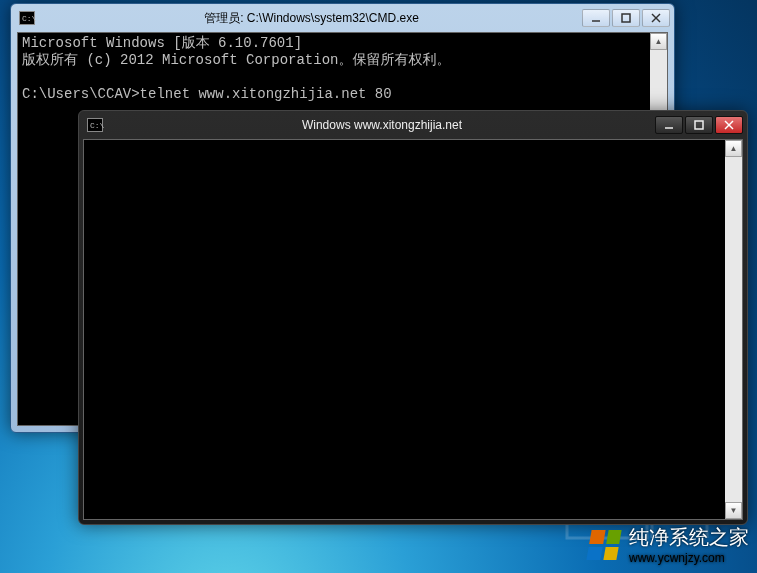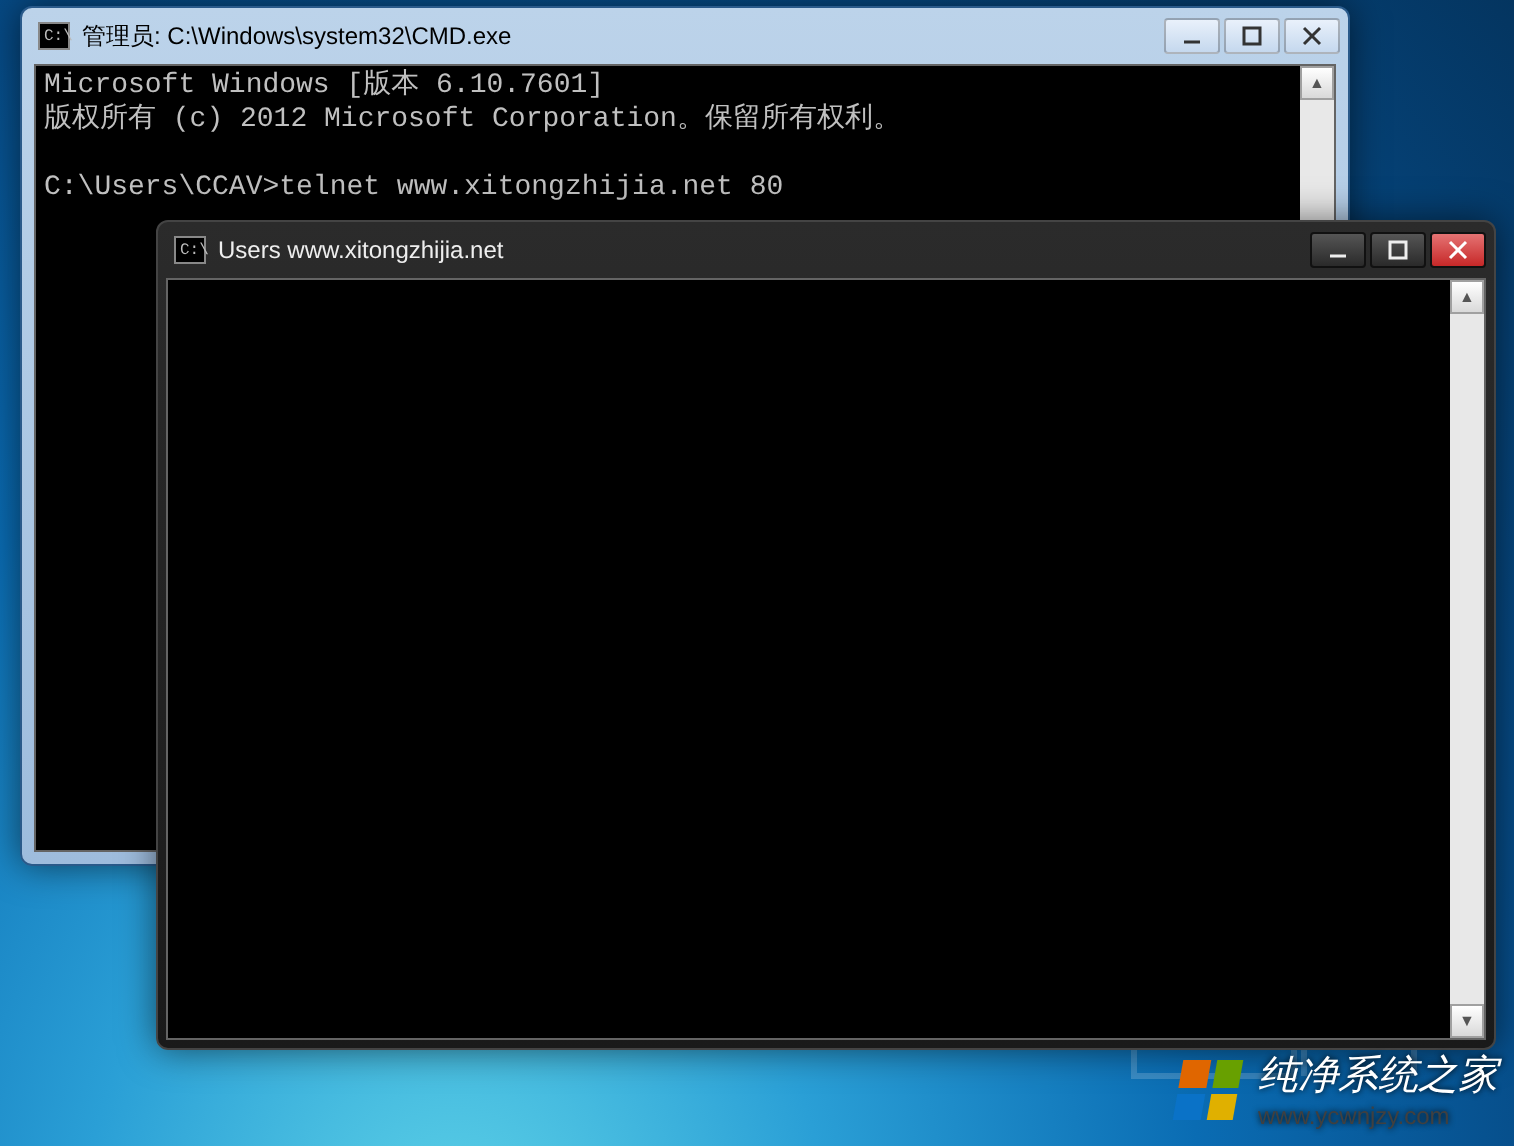--- a/index.html
+++ b/index.html
@@ -29,22 +29,22 @@
     display: grid;
     grid-template-columns: 1fr 1fr;
     grid-template-rows: 1fr 1fr;
     gap: 3px;
     transform: skewX(-10deg);
   }
   .watermark-logo span:nth-child(1){ background:#e06600; }
   .watermark-logo span:nth-child(2){ background:#68a000; }
   .watermark-logo span:nth-child(3){ background:#0a72c7; }
   .watermark-logo span:nth-child(4){ background:#e0b000; }
-  .watermark-text { font-size: 20px; text-shadow: 0 0 3px #000; font-style: italic; }
-  .watermark-url { font-size: 12px; color: #404040; text-shadow: 0 0 3px #000; }
+  .watermark-text { font-size: 20px; text-shadow: 0 0 3px #000; }
+  .watermark-url { font-size: 12px; color: #000000; text-shadow: 0 0 3px #000; }
 
   .deco-house {
     position: absolute;
     right: 40px;
     bottom: 30px;
     width: 160px;
     height: 100px;
     opacity: 0.18;
     pointer-events: none;
   }
@@ -92,20 +92,21 @@
     color: #bbb;
     font-family: "Courier New", monospace;
     margin-right: 6px;
     flex-shrink: 0;
   }
   .title-text {
     font-size: 12px;
     white-space: nowrap;
     flex: 1;
     overflow: hidden;
+    text-align: center;
   }
 
   .win-controls {
     display: flex;
     gap: 2px;
     margin-left: auto;
   }
   .win-btn {
     width: 28px;
     height: 18px;
@@ -202,21 +203,21 @@
       <div class="sb-btn">▲</div>
       <div class="sb-track"></div>
       <div class="sb-btn">▼</div>
     </div>
   </div>
 </div>
 
 <div class="win win-front">
   <div class="titlebar">
     <span class="title-icon">C:\</span>
-    <span class="title-text">Users www.xitongzhijia.net</span>
+    <span class="title-text">Windows www.xitongzhijia.net</span>
     <div class="win-controls">
       <div class="win-btn">
         <svg viewBox="0 0 10 10">
             <line x1="1" y1="8" x2="9" y2="8"></line>
           </svg>
       </div>
       <div class="win-btn">
         <svg viewBox="0 0 10 10">
             <rect x="1" y="1" width="8" height="8"></rect>
           </svg>

